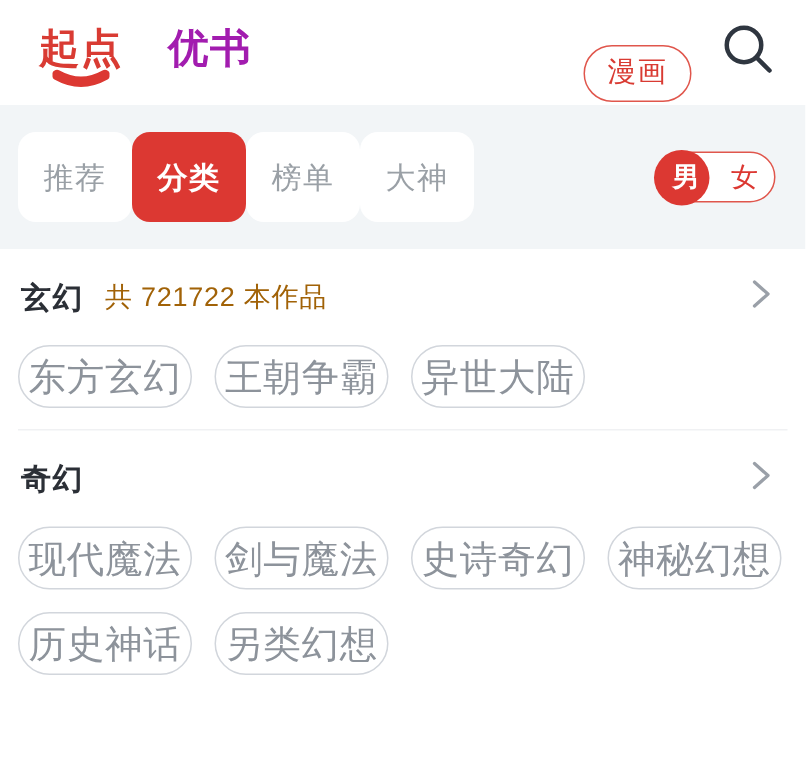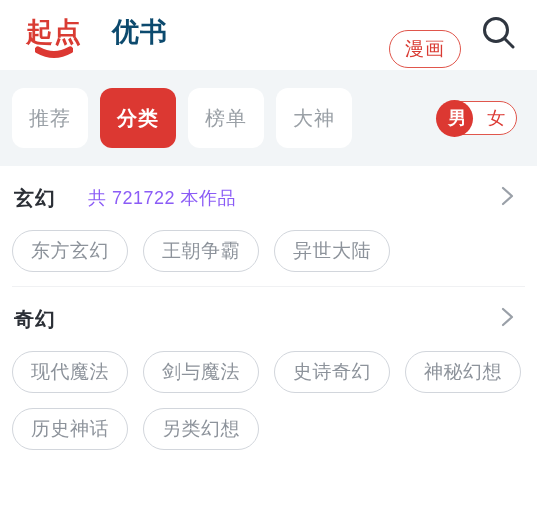--- a/index.html
+++ b/index.html
@@ -30,21 +30,21 @@
   .brand-tabs {
     display: flex;
     align-items: flex-start;
     gap: 30px;
   }
   .brand-tab {
     position: relative;
     font-size: 27px;
     font-weight: bold;
     line-height: 34px;
-    color: #0c4a6e;
+    color: #a21caf;
     padding-bottom: 6px;
     cursor: pointer;
     letter-spacing: 1px;
   }
   .brand-tab.active { color: #d93b33; }
   .brand-underline {
     position: absolute;
     left: 50%;
     transform: translateX(-50%);
     bottom: -4px;
@@ -75,21 +75,21 @@
 
   
   .filterbar {
     position: relative;
     height: 96px;
     background: #f2f5f7;
     display: flex;
     align-items: center;
     padding: 0 12px;
   }
-  .filter-tabs { display: flex; gap: 12px; }
+  .filter-tabs { display: flex; }
   .filter-tab {
     width: 76px;
     height: 60px;
     border-radius: 12px;
     background: #ffffff;
     color: #9aa0a6;
     font-size: 20px;
     display: flex;
     align-items: center;
     justify-content: center;
@@ -148,40 +148,40 @@
     cursor: pointer;
   }
   .section-title {
     font-family: "Liberation Serif", "DejaVu Serif", serif;
     font-size: 20px;
     font-weight: bold;
     color: #2b2f36;
     letter-spacing: 1px;
   }
   .section-count {
-    margin-left: 32px;
+    margin-left: 14px;
     font-size: 18px;
-    color: #8b5cf6;
+    color: #a16207;
     letter-spacing: 0.5px;
   }
   .chev { margin-left: auto; display: block; }
 
   .tag-rows {
     display: flex;
     flex-wrap: wrap;
     gap: 15px 15px;
     padding: 0 0 14px 0;
   }
   .tag {
     width: 116px;
     height: 42px;
     border: 1.4px solid #d2d6dc;
     border-radius: 21px;
     color: #8d939b;
-    font-size: 19px;
+    font-size: 25px;
     display: flex;
     align-items: center;
     justify-content: center;
     cursor: pointer;
     letter-spacing: 0.5px;
     background: #ffffff;
   }
   .divider {
     height: 1px;
     background: #f0f1f3;

